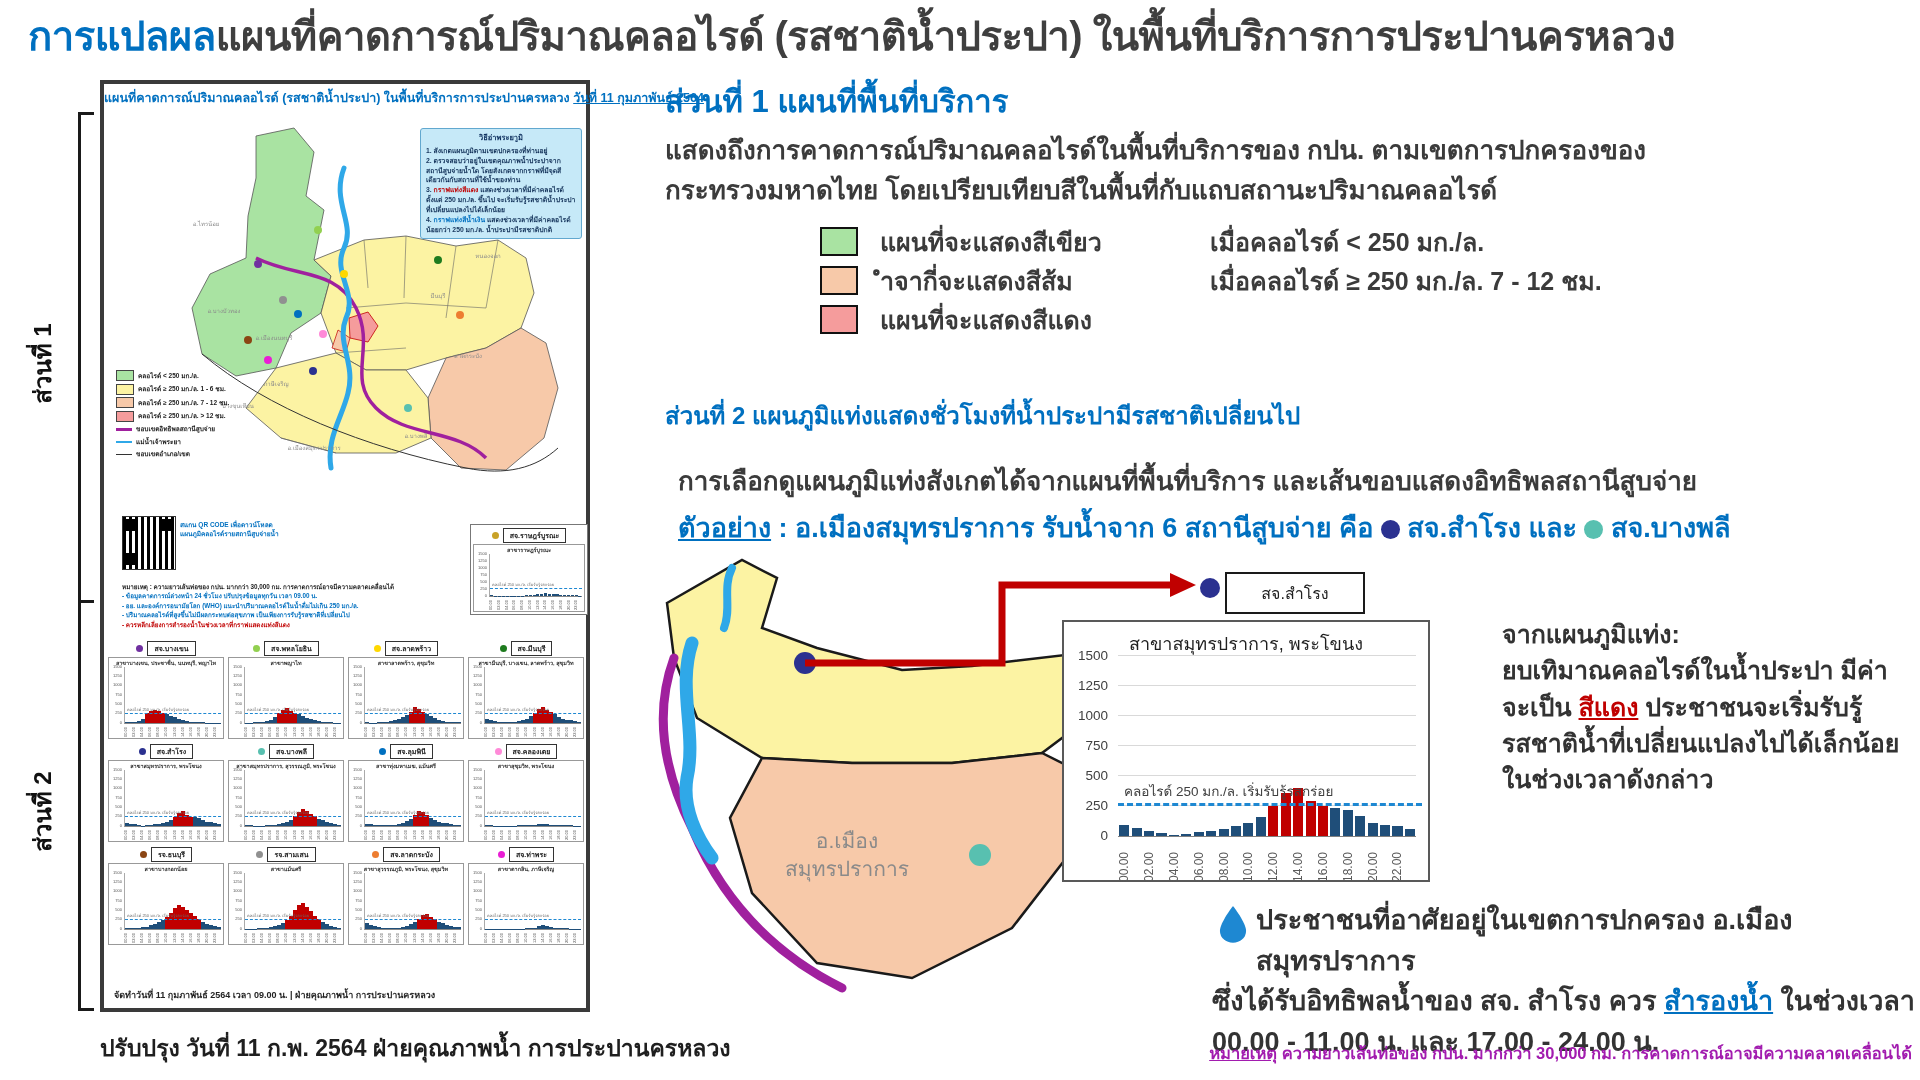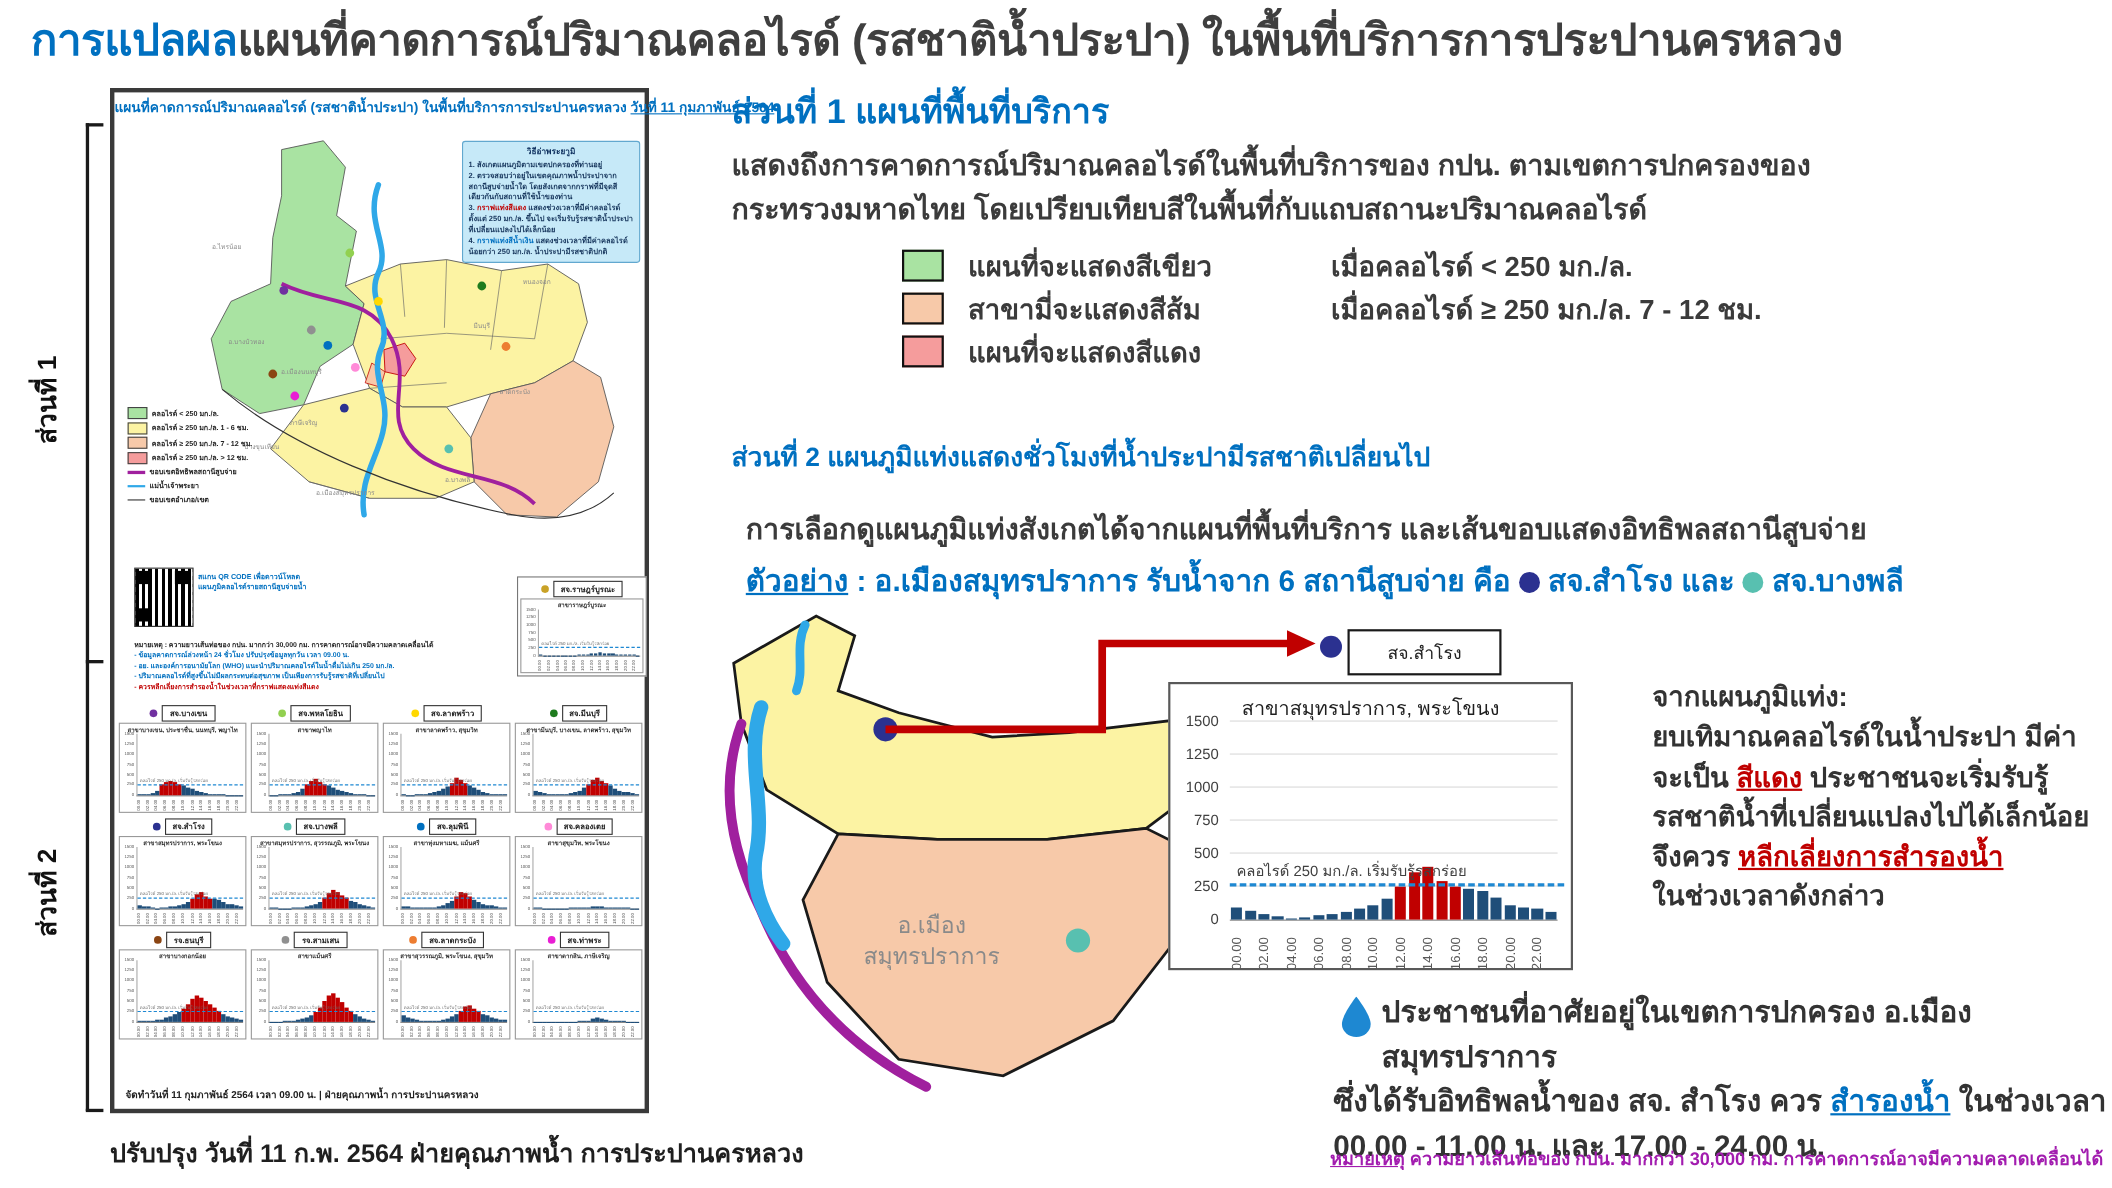--- a/index.html
+++ b/index.html
@@ -1510,21 +1510,21 @@
 <div id="s1-body" class="abs">แสดงถึงการคาดการณ์ปริมาณคลอไรด์ในพื้นที่บริการของ กปน. ตามเขตการปกครองของ
 กระทรวงมหาดไทย โดยเปรียบเทียบสีในพื้นที่กับแถบสถานะปริมาณคลอไรด์</div>
 <div id="s1-legend" class="abs">
     <div class="lrow">
       <span class="sw" style="background: rgb(169, 227, 162);"></span>
       <span class="lbl">แผนที่จะแสดงสีเขียว</span>
       <span class="cond">เมื่อคลอไรด์ &lt; 250 มก./ล.</span>
     </div>
     <div class="lrow">
       <span class="sw" style="background: rgb(247, 201, 169);"></span>
-      <span class="lbl">สาขามี่จะแสดงสีส้ม</span>
+      <span class="lbl">ำจากี่จะแสดงสีส้ม</span>
       <span class="cond">เมื่อคลอไรด์ ≥ 250 มก./ล. 7 - 12 ชม.</span>
     </div>
     <div class="lrow">
       <span class="sw" style="background: rgb(245, 156, 156);"></span>
       <span class="lbl">แผนที่จะแสดงสีแดง</span>
     </div>
   </div>
 
 <div id="s2-heading" class="abs">ส่วนที่ 2 แผนภูมิแท่งแสดงชั่วโมงที่น้ำประปามีรสชาติเปลี่ยนไป</div>
 <div id="s2-body" class="abs">การเลือกดูแผนภูมิแท่งสังเกตได้จากแผนที่พื้นที่บริการ และเส้นขอบแสดงอิทธิพลสถานีสูบจ่าย</div>
@@ -1644,21 +1644,20 @@
       </div>
       <div class="slot"></div>
     </div>
 </div>
 
 <div id="explain" class="abs">
     <div><span>จากแผนภูมิแท่ง:</span></div>
     <div><span>ยบเทิมาณคลอไรด์ในน้ำประปา มีค่า</span></div>
     <div><span>จะเป็น </span><span class="redline">สีแดง</span><span> ประชาชนจะเริ่มรับรู้</span></div>
     <div><span>รสชาติน้ำที่เปลี่ยนแปลงไปได้เล็กน้อย</span></div>
-    <div><span>จึงควร </span><span class="redline">หลีกเลี่ยงการสำรองน้ำ</span></div>
     <div><span>ในช่วงเวลาดังกล่าว</span></div>
   </div>
 
 <svg id="drop-icon" class="abs" width="30" height="38" viewBox="0 0 24 32">
   <path d="M12 0 C12 0 1 14 1 21 A11 10 0 0 0 23 21 C23 14 12 0 12 0 Z" fill="#1E88D2"></path>
 </svg>
 <div id="advice" class="abs">
     <div class="l0"><span>ประชาชนที่อาศัยอยู่ในเขตการปกครอง อ.เมืองสมุทรปราการ</span></div>
     <div><span>ซึ่งได้รับอิทธิพลน้ำของ สจ. สำโรง ควร </span><span class="blueline">สำรองน้ำ</span><span> ในช่วงเวลา</span></div>
     <div><span>00.00 - 11.00 น. และ 17.00 - 24.00 น.</span></div>

